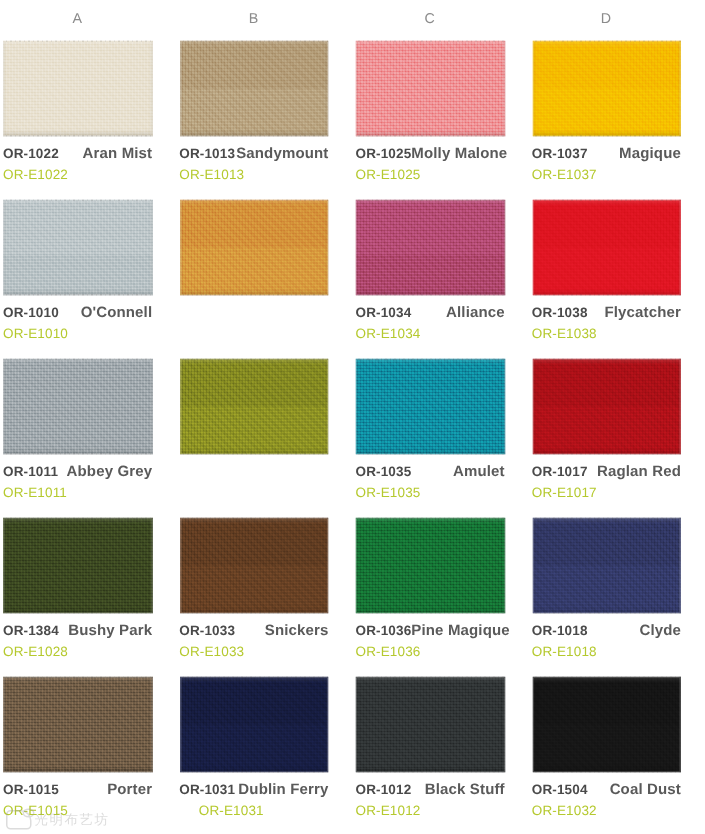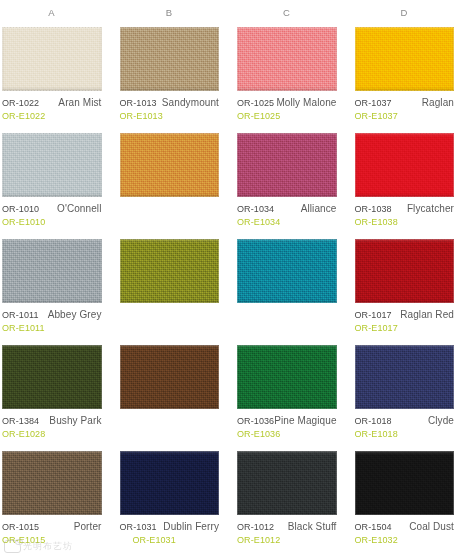--- a/index.html
+++ b/index.html
@@ -111,22 +111,23 @@
   }
 
   
   .caption {
     margin-top: 6px;
     width: 100%;
   }
   .cap-line {
     display: flex;
     justify-content: space-between;
-    align-items: flex-end;
+    align-items: flex-start;
     white-space: nowrap;
+    font-weight: bold;
   }
   .code-main {
     font-size: 9px;
     color: #4a4a4a;
     letter-spacing: 0.1px;
   }
   .color-name {
     font-size: 10px;
     color: #5a5a5a;
     letter-spacing: 0.1px;
@@ -235,21 +236,21 @@
       <div class="cell">
         <div class="swatch">
           <div class="swatch-base" style="background: rgb(245, 184, 0);"></div>
           <div class="swatch-tex"></div>
           <div class="swatch-fray"></div>
           <div class="swatch-edge"></div>
         </div>
         <div class="caption">
           <div class="cap-line">
             <span class="code-main">OR-1037</span>
-            <span class="color-name">Raglan</span>
+            <span class="color-name">Magique</span>
           </div>
           <div class="code-alt" style="color: rgb(181, 201, 46);">OR-E1037</div>
         </div>
       </div>
       <div class="cell">
         <div class="swatch">
           <div class="swatch-base" style="background: rgb(185, 195, 198);"></div>
           <div class="swatch-tex"></div>
           <div class="swatch-fray"></div>
           <div class="swatch-edge"></div>
@@ -323,20 +324,27 @@
           <div class="swatch-edge"></div>
         </div>
       </div>
       <div class="cell">
         <div class="swatch">
           <div class="swatch-base" style="background: rgb(14, 127, 150);"></div>
           <div class="swatch-tex"></div>
           <div class="swatch-fray"></div>
           <div class="swatch-edge"></div>
         </div>
+        <div class="caption">
+          <div class="cap-line">
+            <span class="code-main">OR-1035</span>
+            <span class="color-name">Amulet</span>
+          </div>
+          <div class="code-alt" style="color: rgb(181, 201, 46);">OR-E1035</div>
+        </div>
       </div>
       <div class="cell">
         <div class="swatch">
           <div class="swatch-base" style="background: rgb(168, 15, 22);"></div>
           <div class="swatch-tex"></div>
           <div class="swatch-fray"></div>
           <div class="swatch-edge"></div>
         </div>
         <div class="caption">
           <div class="cap-line">
@@ -360,20 +368,27 @@
           </div>
           <div class="code-alt" style="color: rgb(181, 201, 46);">OR-E1028</div>
         </div>
       </div>
       <div class="cell">
         <div class="swatch">
           <div class="swatch-base" style="background: rgb(93, 58, 32);"></div>
           <div class="swatch-tex"></div>
           <div class="swatch-fray"></div>
           <div class="swatch-edge"></div>
+        </div>
+        <div class="caption">
+          <div class="cap-line">
+            <span class="code-main">OR-1033</span>
+            <span class="color-name">Snickers</span>
+          </div>
+          <div class="code-alt" style="color: rgb(181, 201, 46);">OR-E1033</div>
         </div>
       </div>
       <div class="cell">
         <div class="swatch">
           <div class="swatch-base" style="background: rgb(19, 103, 47);"></div>
           <div class="swatch-tex"></div>
           <div class="swatch-fray"></div>
           <div class="swatch-edge"></div>
         </div>
         <div class="caption">

